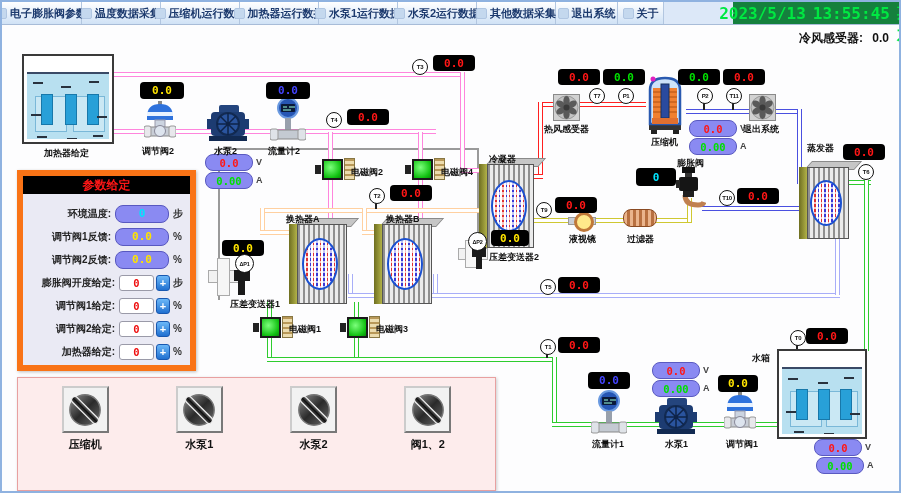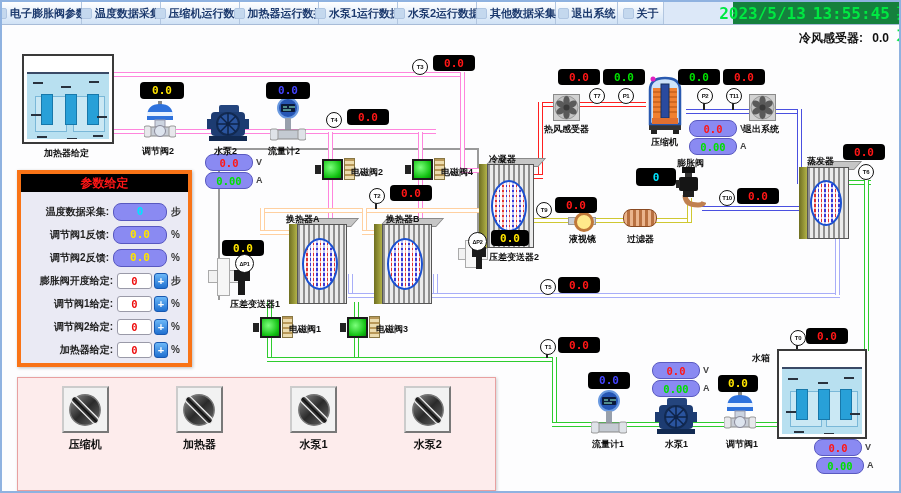--- a/index.html
+++ b/index.html
@@ -38,21 +38,21 @@
   .hx .face{position:absolute;left:8px;right:0;top:0;bottom:0;background:repeating-linear-gradient(90deg,#8f8f8f 0 2px,#ebebeb 2px 5px);border:1px solid #555;box-sizing:border-box;}
   .hx .oval{position:absolute;left:54%;top:50%;transform:translate(-50%,-50%);width:32px;height:48px;border-radius:50%;border:2px solid #1a50d0;background:repeating-linear-gradient(0deg,rgba(255,255,255,.7) 0 2.5px,transparent 2.5px 5px),repeating-linear-gradient(90deg,#fff 0 2px,#e03030 2px 3.5px,#fff 3.5px 5.5px,#3838d8 5.5px 7px);}
   
   .sol{position:absolute;display:flex;align-items:center;z-index:4;}
   .sol .plug{width:6px;height:9px;background:#222;margin-right:1px;}
   .sol .led{width:17px;height:17px;background:radial-gradient(circle at 38% 38%,#7cff7c,#10c010 70%,#0a8a0a);border:2px solid #1a1a1a;}
   .sol .coil{width:9px;height:20px;margin-left:1px;background:repeating-linear-gradient(0deg,#ecdcae 0 3px,#b89858 3px 5px);border:1px solid #887744;}
   
   .filterbody{border-radius:8px;background:repeating-linear-gradient(90deg,#eab48c 0 3px,#b87040 3px 6px);border:1px solid #8a4a22;}
   
-  #ppanel{position:absolute;left:15px;top:168px;width:167px;height:189px;background:#eaeaf4;border:4px solid #f97316;box-shadow:1px 1px 3px rgba(0,0,0,.25);z-index:10;}
+  #ppanel{position:absolute;left:15px;top:168px;width:167px;height:189px;background:#eaeaf4;border:6px solid #f97316;box-shadow:1px 1px 3px rgba(0,0,0,.25);z-index:10;}
   #ppanel .phead{height:18px;background:#000;color:#ff1616;font-size:12px;font-weight:bold;display:flex;align-items:center;justify-content:center;}
   .prow{display:flex;align-items:center;height:23px;padding-right:5px;}
   .plabel{flex:1;text-align:right;font-size:10px;font-weight:bold;color:#222;margin-right:4px;white-space:nowrap;}
   .preadout{width:52px;height:16px;background:#8a8af2;border:1px solid #5858c0;border-radius:8px;display:flex;align-items:center;justify-content:center;font-family:"DejaVu Sans Mono",monospace;font-weight:bold;font-size:11px;flex:none;margin-right:4px;}
   .pinput{width:33px;height:14px;background:#fff;border:1px solid #9a9aa8;border-radius:3px;color:#ee1010;display:flex;align-items:center;justify-content:center;font-family:"DejaVu Sans Mono",monospace;font-weight:bold;font-size:10.5px;flex:none;margin-right:2px;}
   .pspin{width:14px;height:16px;background:linear-gradient(#6cb8f8,#2070d0);border:1px solid #1858b0;border-radius:3px;color:#fff;font-size:11px;font-weight:bold;display:flex;align-items:center;justify-content:center;flex:none;margin-right:3px;padding:0;}
   .punit{width:12px;font-size:10px;font-weight:bold;color:#333;flex:none;}
   
   #spanel{position:absolute;left:15px;top:375px;width:477px;height:112px;background:#fdecec;border:1px solid #e8a0a0;box-shadow:1px 1px 3px rgba(0,0,0,.2);z-index:10;}
   #spanel .shead{height:17px;background:#e84c4c;color:#ffe000;font-size:12px;font-weight:bold;display:flex;align-items:center;justify-content:center;}
@@ -293,21 +293,21 @@
       <div class="face"></div>
       <div class="oval"></div>
   </div>
   <div class="dlbl" style="left:487px;top:151px">冷凝器</div>
   <div class="hx" style="left:477px;top:162px;width:55px;height:84px">
     <div class="cap"></div>
       <div class="side"></div>
       <div class="face"></div>
       <div class="oval"></div>
   </div>
-  <div class="dlbl" style="left:805px;top:153px">蒸发器</div>
+  <div class="dlbl" style="left:805px;top:140px">蒸发器</div>
   <div class="hx" style="left:797px;top:165px;width:50px;height:72px">
     <div class="cap"></div>
       <div class="side"></div>
       <div class="face"></div>
       <div class="oval" style="width:28px;height:42px"></div>
   </div>
 
   <div class="dev" style="left:642px;top:72px">
     <svg width="42" height="60" viewBox="0 0 42 60">
         <rect x="5" y="50" width="32" height="6" fill="#333"></rect>
@@ -506,21 +506,21 @@
 
   <div class="pdisp c-red" style="left:812px;top:437px">0.0</div>
   <span class="vau" style="left:863px;top:440px">V</span>
   <div class="pdisp c-green" style="left:814px;top:455px">0.00</div>
   <span class="vau" style="left:865px;top:458px">A</span>
 
   <div id="ppanel">
     <div class="phead">参数给定</div>
     <div style="height:8px"></div>
     <div class="prow">
-      <span class="plabel">温度数据采集:</span>
+      <span class="plabel">环境温度:</span>
       <span class="preadout c-cyan">0</span>
       <span class="punit">步</span>
     </div>
     <div class="prow">
       <span class="plabel">调节阀1反馈:</span>
       <span class="preadout c-yellow">0.0</span>
       <span class="punit">%</span>
     </div>
     <div class="prow">
       <span class="plabel">调节阀2反馈:</span>
@@ -564,36 +564,36 @@
           </button>
         <div class="swlbl">压缩机</div>
       </div>
       <div class="swcol">
         <button class="swbtn">
             <svg width="38" height="38" viewBox="0 0 40 40">
               <circle cx="20" cy="20" r="16" fill="url(#knobg)" stroke="#777" stroke-width="1.5"></circle>
               <rect x="16.5" y="1.5" width="7" height="37" rx="3.5" transform="rotate(-45 20 20)" fill="url(#barg)" stroke="#eee" stroke-width="1.3"></rect>
             </svg>
           </button>
-        <div class="swlbl">加热器</div>
-      </div>
-      <div class="swcol">
-        <button class="swbtn">
-            <svg width="38" height="38" viewBox="0 0 40 40">
-              <circle cx="20" cy="20" r="16" fill="url(#knobg)" stroke="#777" stroke-width="1.5"></circle>
-              <rect x="16.5" y="1.5" width="7" height="37" rx="3.5" transform="rotate(-45 20 20)" fill="url(#barg)" stroke="#eee" stroke-width="1.3"></rect>
-            </svg>
-          </button>
         <div class="swlbl">水泵1</div>
       </div>
       <div class="swcol">
         <button class="swbtn">
             <svg width="38" height="38" viewBox="0 0 40 40">
               <circle cx="20" cy="20" r="16" fill="url(#knobg)" stroke="#777" stroke-width="1.5"></circle>
               <rect x="16.5" y="1.5" width="7" height="37" rx="3.5" transform="rotate(-45 20 20)" fill="url(#barg)" stroke="#eee" stroke-width="1.3"></rect>
             </svg>
           </button>
         <div class="swlbl">水泵2</div>
       </div>
+      <div class="swcol">
+        <button class="swbtn">
+            <svg width="38" height="38" viewBox="0 0 40 40">
+              <circle cx="20" cy="20" r="16" fill="url(#knobg)" stroke="#777" stroke-width="1.5"></circle>
+              <rect x="16.5" y="1.5" width="7" height="37" rx="3.5" transform="rotate(-45 20 20)" fill="url(#barg)" stroke="#eee" stroke-width="1.3"></rect>
+            </svg>
+          </button>
+        <div class="swlbl">阀1、2</div>
+      </div>
     </div>
   </div>
 
 </div>
 
 </body></html>

